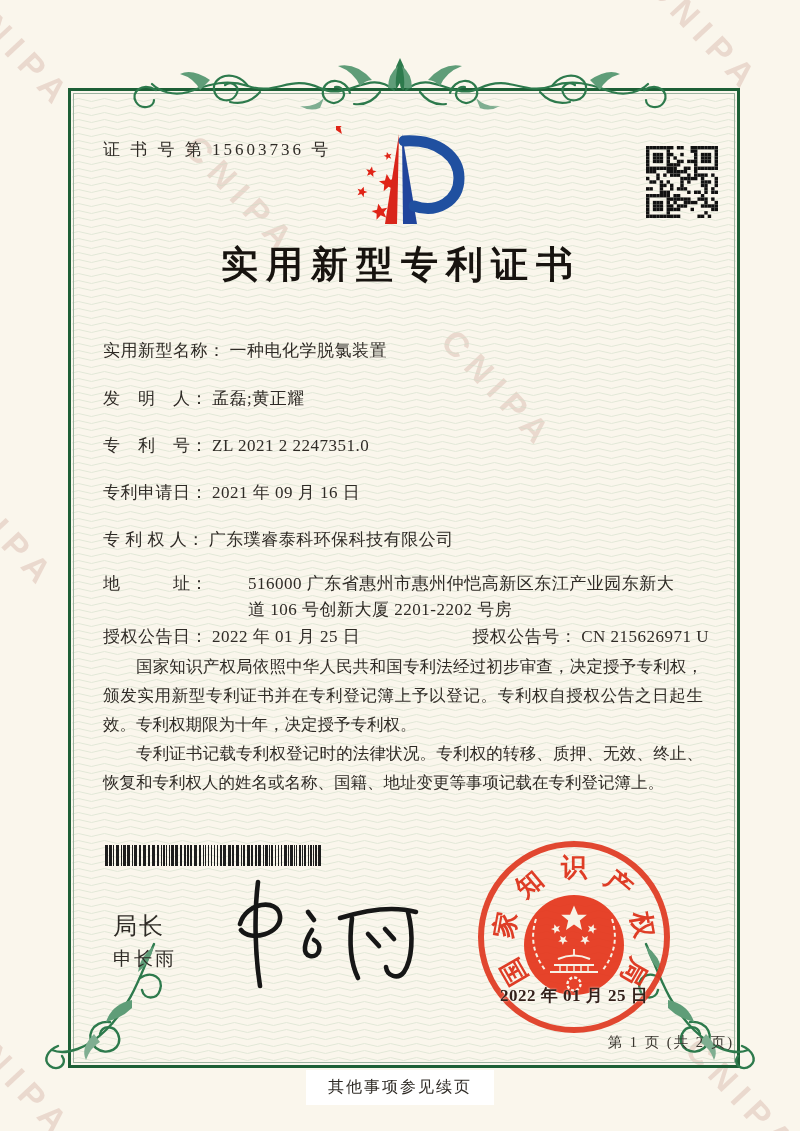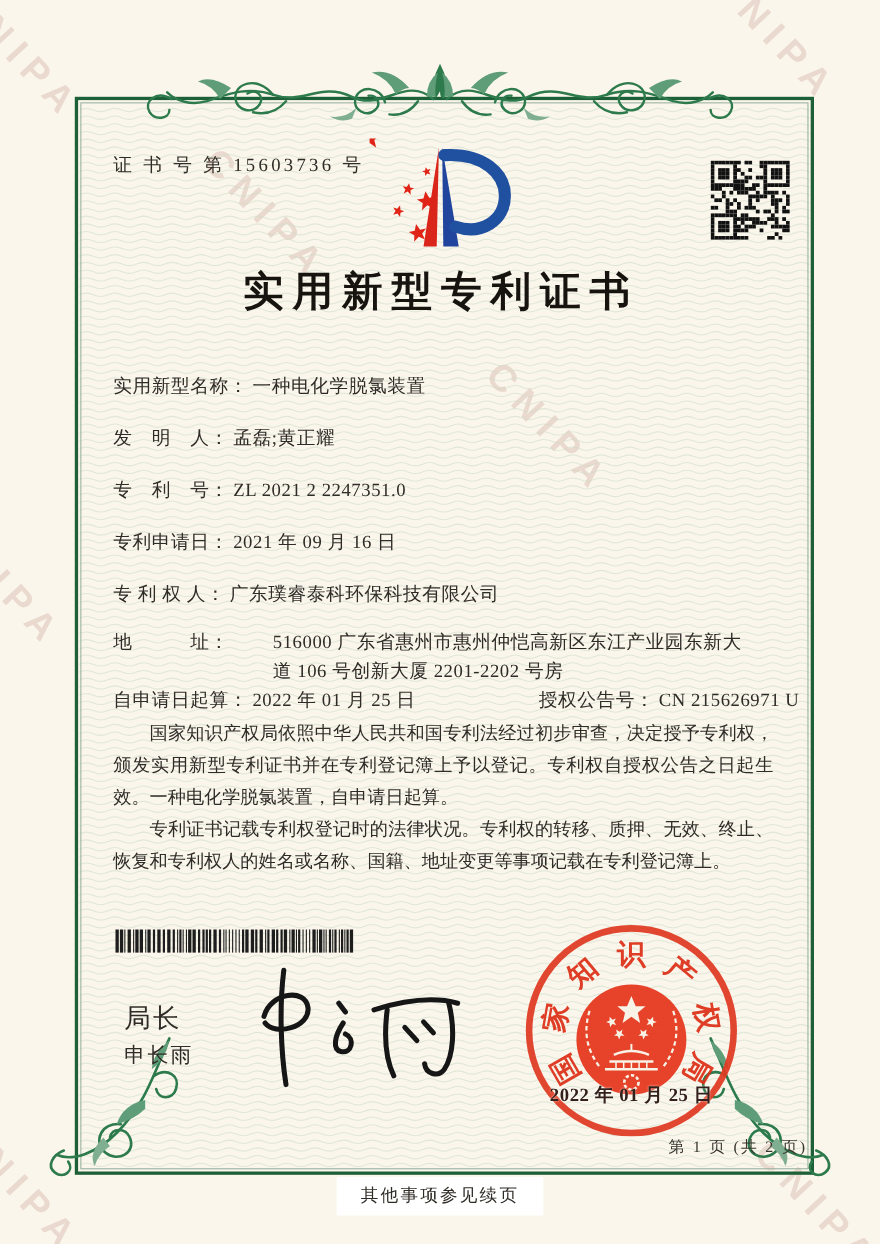--- a/index.html
+++ b/index.html
@@ -514,30 +514,30 @@
   <div class="frow" style="top:527px">
     <span class="flabel">专 利 权 人：</span>
     <span class="fvalue">广东璞睿泰科环保科技有限公司</span>
   </div>
   <div class="frow" style="top:571px">
     <span class="flabel">地　　　址：</span>
     <span class="fvalue addr">516000 广东省惠州市惠州仲恺高新区东江产业园东新大
 道 106 号创新大厦 2201-2202 号房</span>
   </div>
   <div class="frow" style="top:624px">
-    <span class="flabel">自申请日起算：</span>
+    <span class="flabel">授权公告日：</span>
     <span class="fvalue">2022 年 01 月 25 日</span>
     <span class="grant2">
       <span class="flabel">授权公告号：</span>
       <span class="fvalue">CN 215626971 U</span>
     </span>
   </div>
 
   <div class="paras">
-    <p>国家知识产权局依照中华人民共和国专利法经过初步审查，决定授予专利权，颁发实用新型专利证书并在专利登记簿上予以登记。专利权自授权公告之日起生效。一种电化学脱氯装置，自申请日起算。</p>
+    <p>国家知识产权局依照中华人民共和国专利法经过初步审查，决定授予专利权，颁发实用新型专利证书并在专利登记簿上予以登记。专利权自授权公告之日起生效。专利权期限为十年，决定授予专利权。</p>
     <p>专利证书记载专利权登记时的法律状况。专利权的转移、质押、无效、终止、恢复和专利权人的姓名或名称、国籍、地址变更等事项记载在专利登记簿上。</p>
   </div>
 
   <div class="barcode" id="barcode-box">
       <span style="width:3px;margin-right:1px"></span>
       <span style="width:3px;margin-right:1px"></span>
       <span style="width:1px;margin-right:2px"></span>
       <span style="width:3px;margin-right:2px"></span>
       <span style="width:1px;margin-right:1px"></span>
       <span style="width:3px;margin-right:1px"></span>

